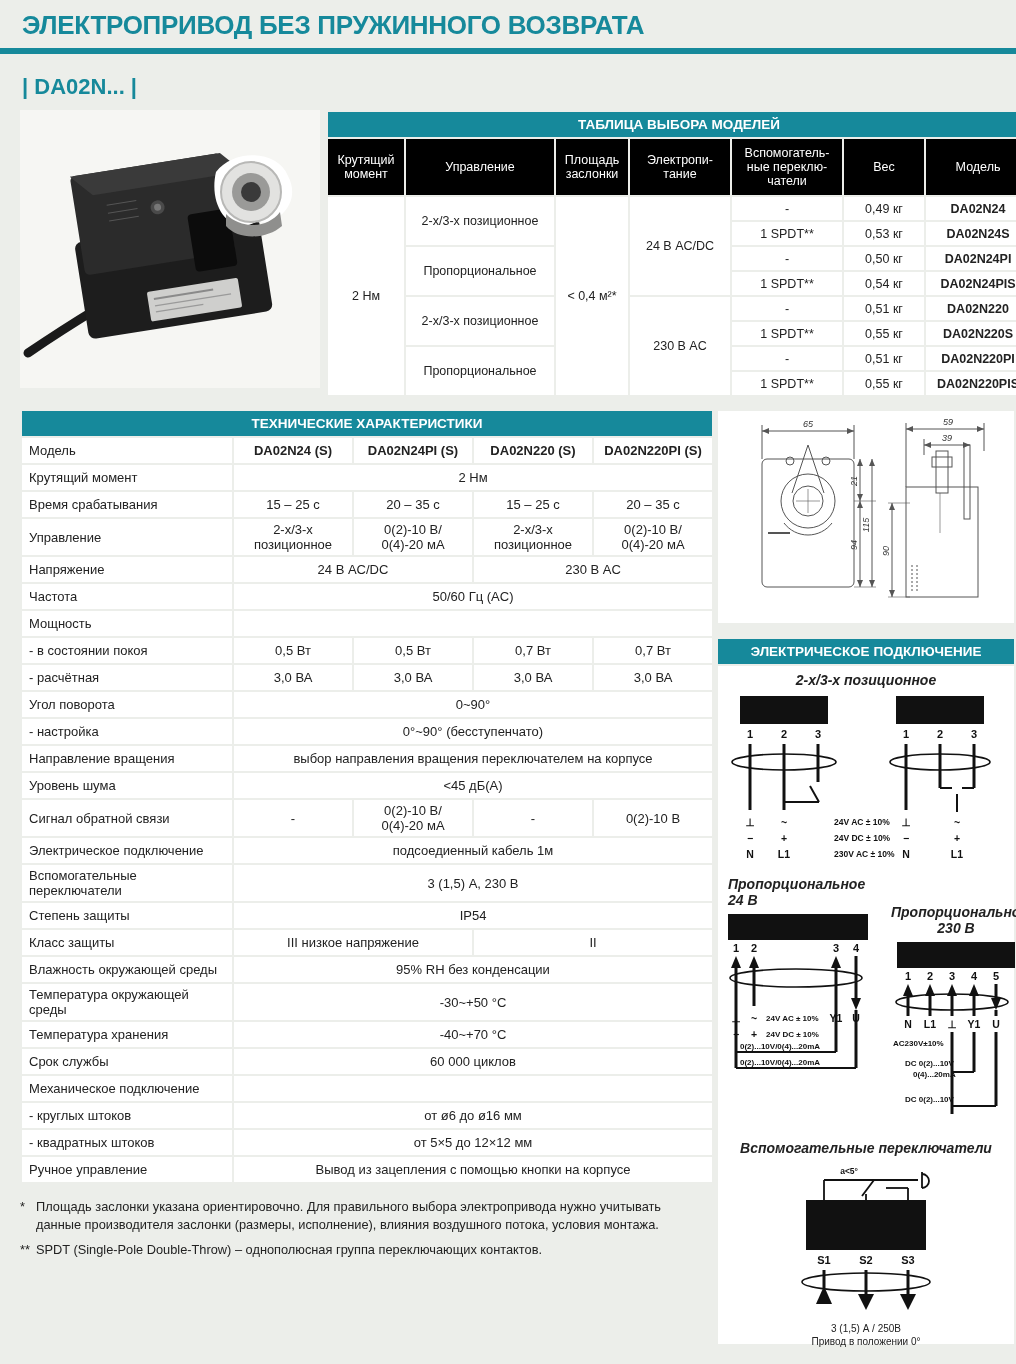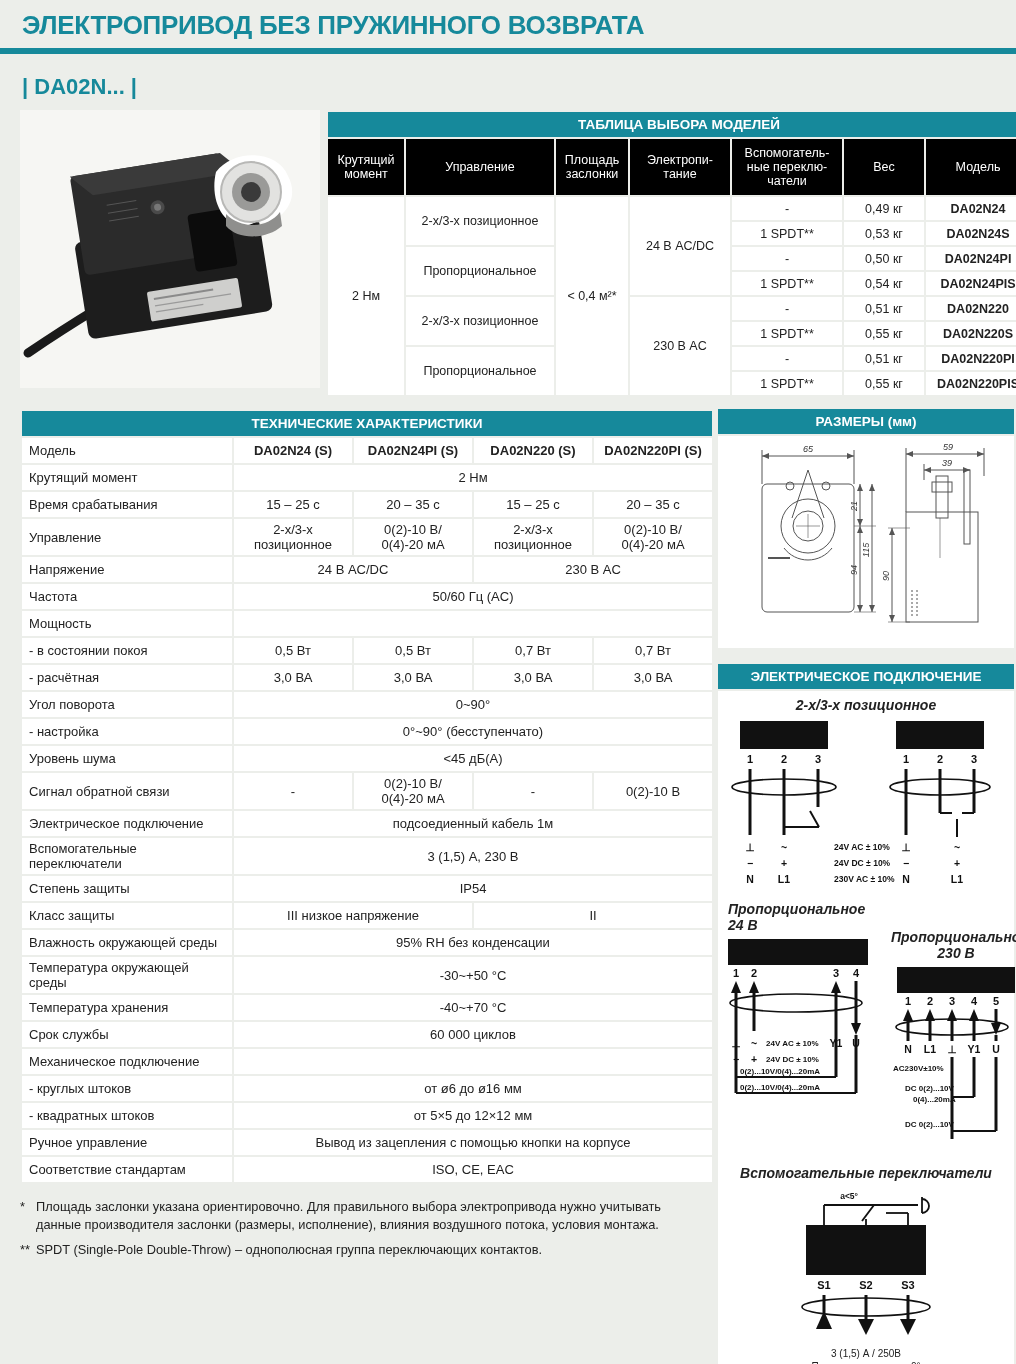--- a/index.html
+++ b/index.html
@@ -270,20 +270,24 @@
             </tr>
             <tr>
               <td class="lbl">Угол поворота</td>
               <td colspan="4">0~90°</td>
             </tr>
             <tr>
               <td class="lbl">- настройка</td>
               <td colspan="4">0°~90° (бесступенчато)</td>
             </tr>
             <tr>
+              <td class="lbl">Направление вращения</td>
+              <td colspan="4">выбор направления вращения переключателем на корпусе</td>
+            </tr>
+            <tr>
               <td class="lbl">Уровень шума</td>
               <td colspan="4">&lt;45 дБ(A)</td>
             </tr>
             <tr>
               <td class="lbl">Сигнал обратной связи</td>
               <td>-</td>
               <td>0(2)-10 В/
 0(4)-20 мА</td>
               <td>-</td>
               <td>0(2)-10 В</td>
@@ -331,43 +335,38 @@
               <td class="lbl">- круглых штоков</td>
               <td colspan="4">от ø6 до ø16 мм</td>
             </tr>
             <tr>
               <td class="lbl">- квадратных штоков</td>
               <td colspan="4">от 5×5 до 12×12 мм</td>
             </tr>
             <tr>
               <td class="lbl">Ручное управление</td>
               <td colspan="4">Вывод из зацепления с помощью кнопки на корпусе</td>
-            </tr>
-            <tr>
-              <td class="lbl">Соответствие стандартам</td>
-              <td colspan="4">ISO, CE, EAC</td>
             </tr>
           </tbody>
       </table>
 
       <div class="footnotes">
         <div class="fn">
           <span class="mark">*</span>
           <span class="txt">Площадь заслонки указана ориентировочно. Для правильного выбора электропривода нужно учитывать данные производителя заслонки (размеры, исполнение), влияния воздушного потока, условия монтажа.</span>
         </div>
         <div class="fn">
           <span class="mark">**</span>
           <span class="txt">SPDT (Single-Pole Double-Throw) – однополюсная группа переключающих контактов.</span>
         </div>
       </div>
     </div>
 
     <div class="right-col">
 
-      <div class="panel-title">РАЗМЕРЫ  (мм)</div>
       <div class="dims-body">
         <svg width="138" height="202" viewBox="0 0 138 202">
           <defs>
             <marker id="fa" markerWidth="8" markerHeight="6" refX="7" refY="3" orient="auto-start-reverse">
               <path d="M0,0 L7,3 L0,6 Z" fill="#555"></path>
             </marker>
           </defs>
           <g stroke="#555" stroke-width="1" fill="none">
             <line x1="20" y1="16" x2="112" y2="16" marker-start="url(#fa)" marker-end="url(#fa)"></line>
             <line x1="20" y1="10" x2="20" y2="44"></line>

